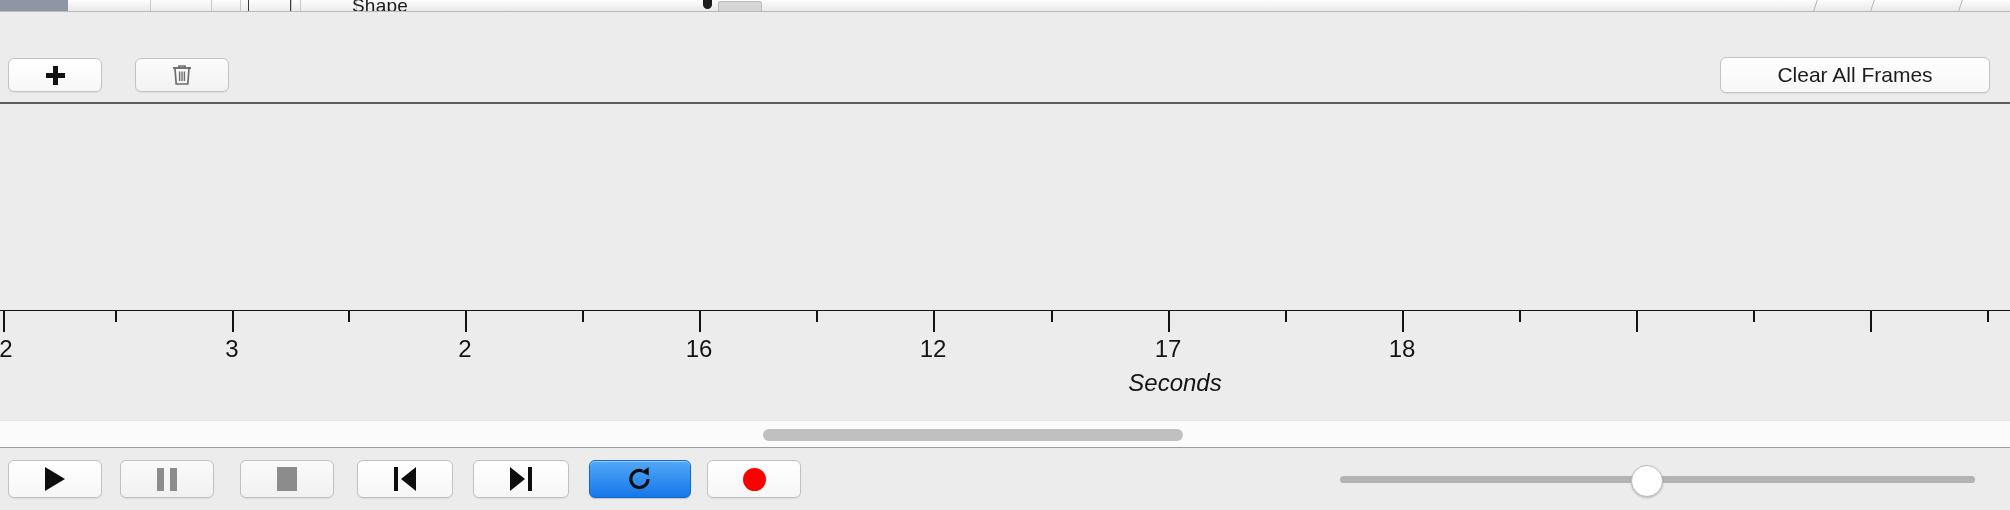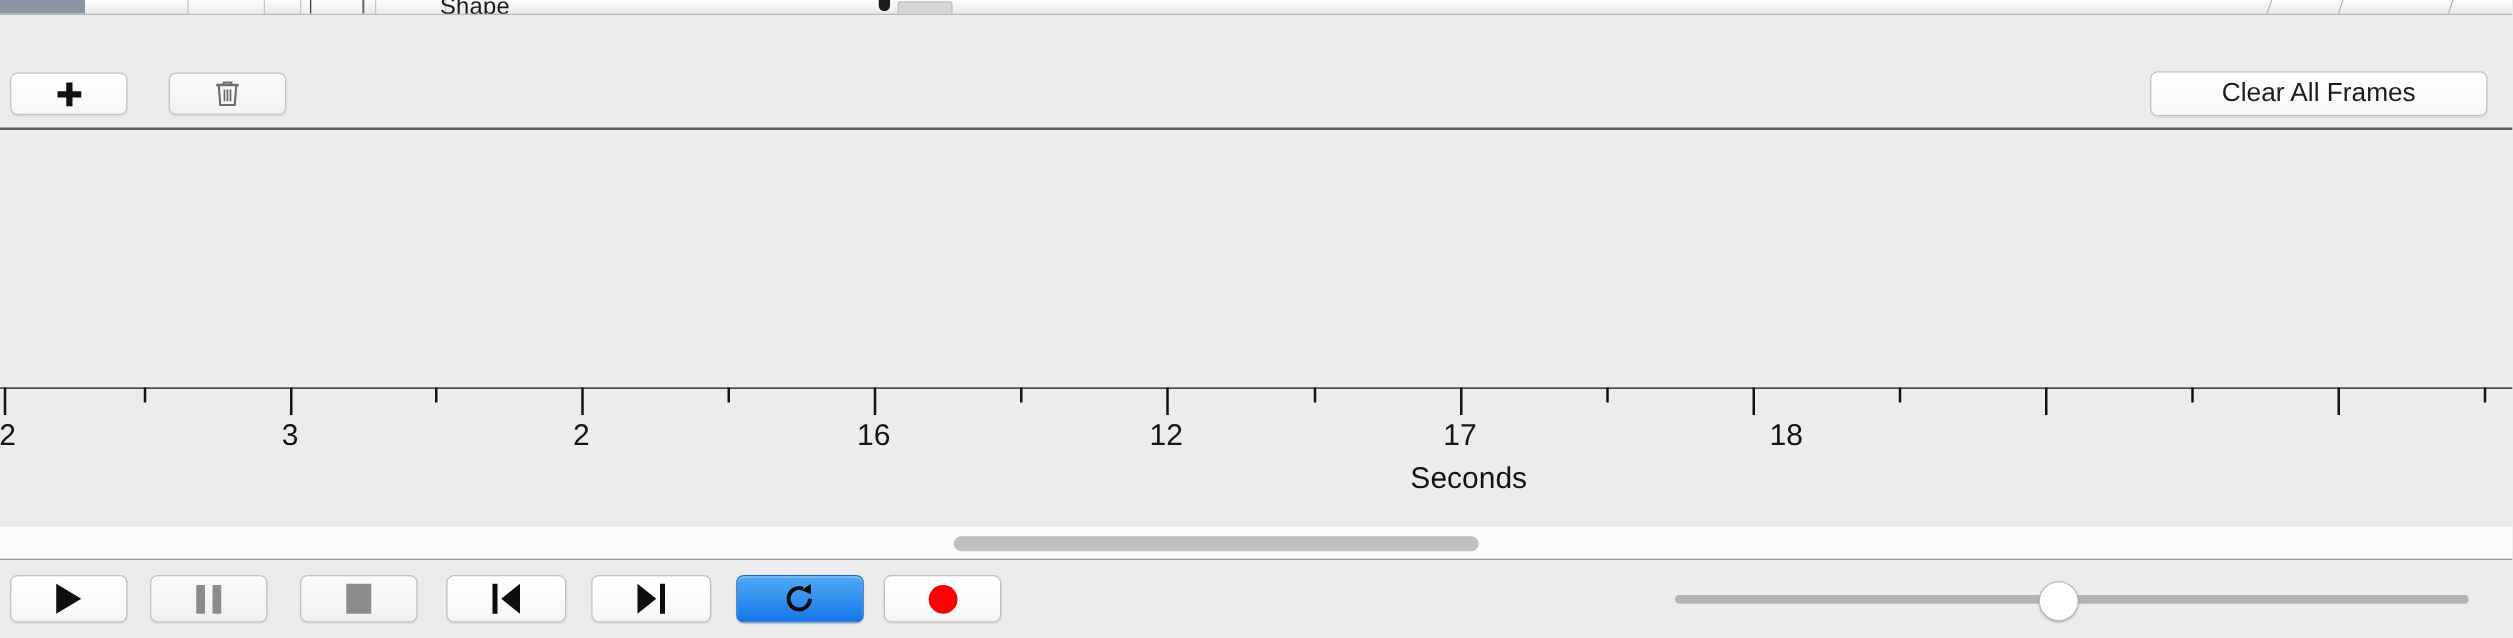--- a/index.html
+++ b/index.html
@@ -193,20 +193,21 @@
     transform: translateX(-50%);
     white-space: nowrap;
   }
   .axis-title {
     position: absolute;
     top: 59px;
     left: 1175px;
     transform: translateX(-50%);
     font-size: 24px;
     color: #141414;
+    font-style: italic;
   }
 
   
   .hscroll {
     position: absolute;
     left: 0; top: 420px;
     width: 2010px; height: 27px;
     background: #fbfbfb;
     border-top: 1px solid #e4e4e4;
     border-bottom: 1px solid #d2d2d2;
@@ -397,21 +398,21 @@
     <div class="tick minor" style="left:1519px;"></div>
     <div class="tick minor" style="left:1753px;"></div>
     <div class="tick minor" style="left:1987px;"></div>
 
     <div class="tick-label" style="left:6px;">2</div>
     <div class="tick-label" style="left:232px;">3</div>
     <div class="tick-label" style="left:465px;">2</div>
     <div class="tick-label" style="left:699px;">16</div>
     <div class="tick-label" style="left:933px;">12</div>
     <div class="tick-label" style="left:1168px;">17</div>
-    <div class="tick-label" style="left:1402px;margin-left:27px;">18</div>
+    <div class="tick-label" style="left:1402px;">18</div>
 
     <div class="axis-title">Seconds</div>
   </div>
 
   <div class="hscroll">
     <div class="hscroll-thumb"></div>
   </div>
 
   <div class="playbar">
 

